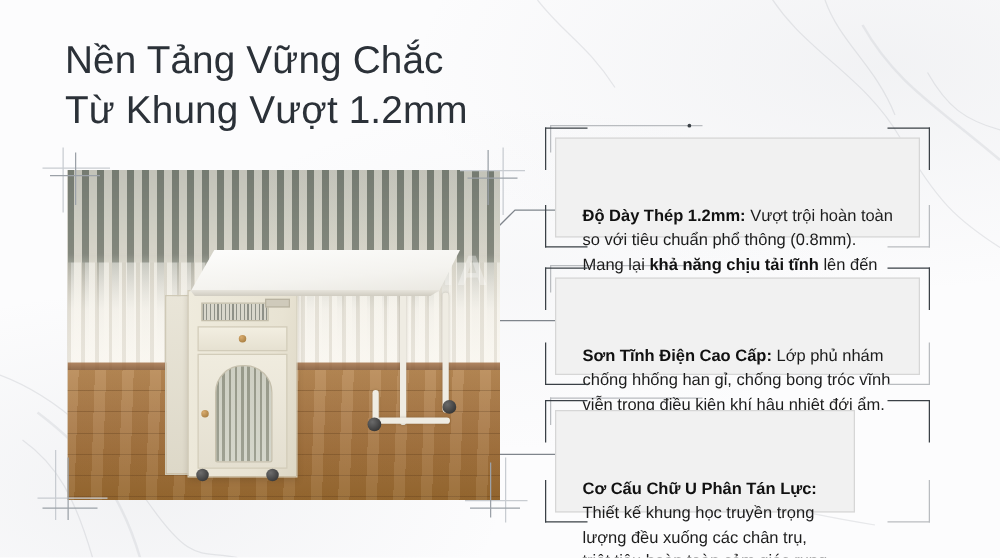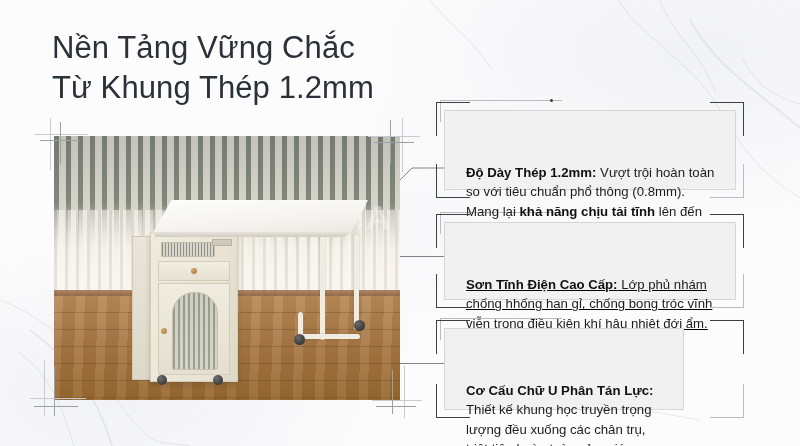--- a/index.html
+++ b/index.html
@@ -157,21 +157,21 @@
       <path d="M560 380 C 600 402, 640 410, 700 420"></path>
     </g>
     <g fill="none" stroke="#c9ccd2" stroke-opacity=".35" stroke-width="2">
       <path d="M690 20 C 716 66, 748 84, 800 128"></path>
       <path d="M30 330 C 70 360, 96 392, 112 446"></path>
     </g>
   </svg>
 </div>
 
 <div id="title">Nền Tảng Vững Chắc
-Từ Khung Thép 1.2mm</div>
+Từ Khung Vượt 1.2mm</div>
 
 <div class="xhair" style="left:34px;top:118px;width:54px;height:52px;">
   <i class="h lt" style="left:0;top:16px;width:54px;"></i>
   <i class="v lt" style="left:16px;top:0;height:52px;"></i>
   <i class="h" style="left:6px;top:22px;width:40px;"></i>
   <i class="v" style="left:26px;top:4px;height:42px;"></i>
 </div>
 <div class="xhair" style="left:30px;top:360px;width:56px;height:56px;">
   <i class="h lt" style="left:0;top:38px;width:56px;"></i>
   <i class="v lt" style="left:14px;top:0;height:56px;"></i>
@@ -273,21 +273,21 @@
   <div class="txt">
     <b>Độ Dày Thép 1.2mm:</b><span> Vượt trội hoàn toàn so với tiêu chuẩn phổ thông (0.8mm). Mang lại </span><b>khả năng chịu tải tĩnh</b><span> lên đến hàng trăm kg.</span>
   </div>
 </div>
 
 <div class="brk light" style="left:432px;top:212px;width:130px;height:22px;">
   <i class="h" style="left:8px;top:0;width:122px;"></i>
   <i class="v" style="left:8px;top:0;height:22px;"></i>
   <i class="dot" style="left:12px;top:30px;width:3px;height:3px;border-radius:50%;background:#3a4046;"></i>
 </div>
-<div class="card" style="left:444px;top:222px;width:292px;height:78px;text-decoration:underline;">
+<div class="card" style="left:444px;top:222px;width:292px;height:78px;">
   <div class="panel"></div>
   <div class="brk" style="left:-8px;top:-8px;width:34px;height:34px;">
     <i class="h" style="left:0;top:0;width:34px;"></i>
     <i class="v" style="left:0;top:0;height:34px;"></i>
   </div>
   <div class="brk" style="left:266px;top:-8px;width:34px;height:34px;">
     <i class="h" style="left:0;top:0;width:34px;"></i>
     <i class="v" style="left:32.6px;top:0;height:34px;"></i>
   </div>
   <div class="brk" style="left:-8px;top:52px;width:34px;height:34px;">

